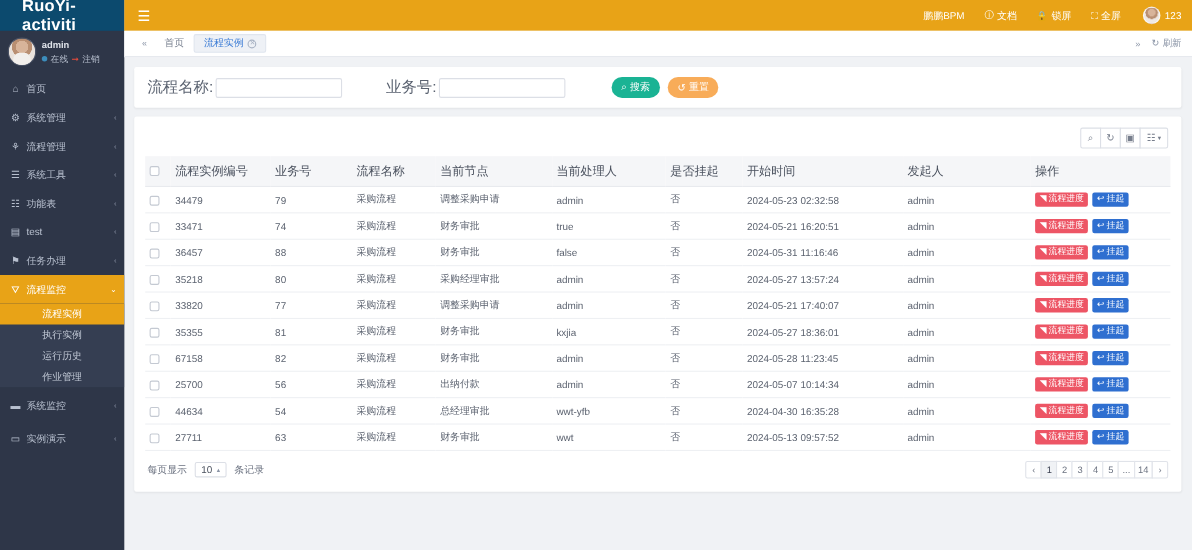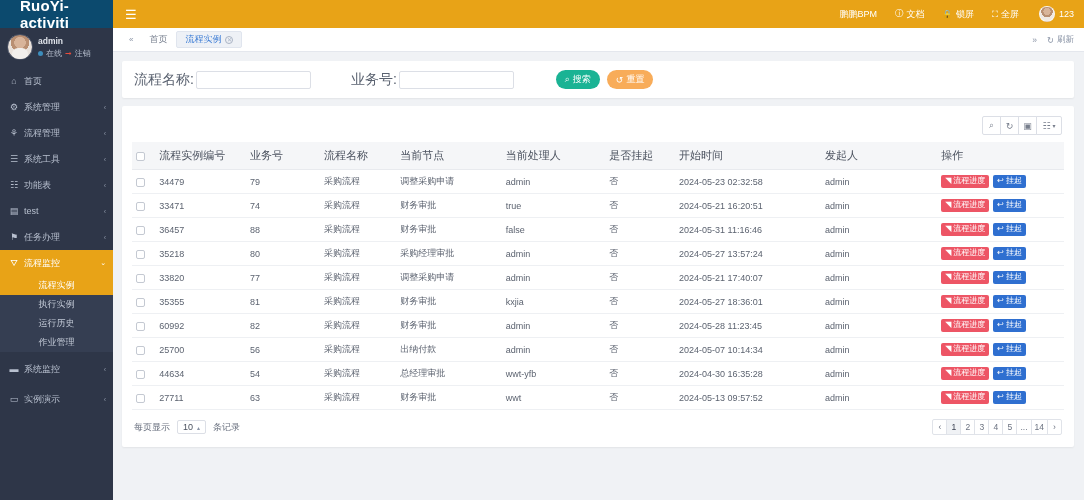--- a/index.html
+++ b/index.html
@@ -507,21 +507,21 @@
                     </span>
                     <span class="op-btn op-suspend">
                       <span>↩</span>
                       <span>挂起</span>
                     </span>
                   </span>
                 </td>
               </tr>
               <tr>
                 <td class="c-check"><span class="cb"></span></td>
-                <td class="c-id">60992</td>
+                <td class="c-id">67158</td>
                 <td class="c-biz">82</td>
                 <td class="c-name">采购流程</td>
                 <td class="c-node">财务审批</td>
                 <td class="c-handler">admin</td>
                 <td class="c-susp">否</td>
                 <td class="c-time">2024-05-28 11:23:45</td>
                 <td class="c-starter">admin</td>
                 <td class="c-ops">
                   <span class="op-btns">
                     <span class="op-btn op-progress">

